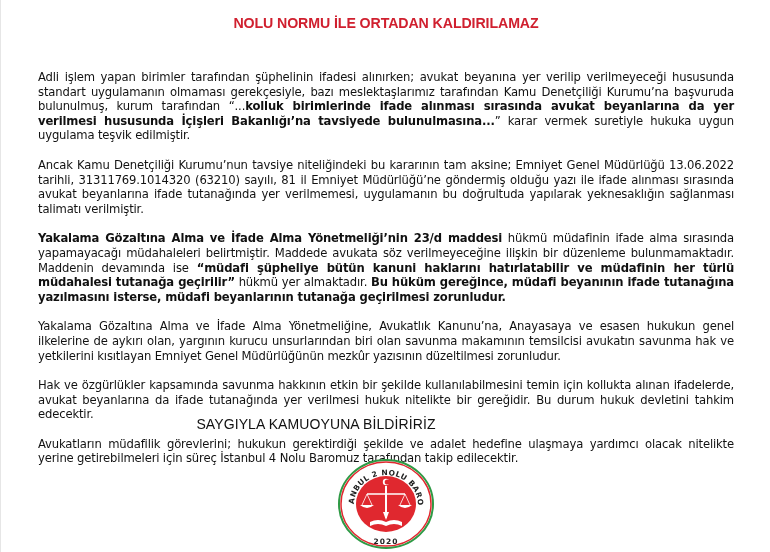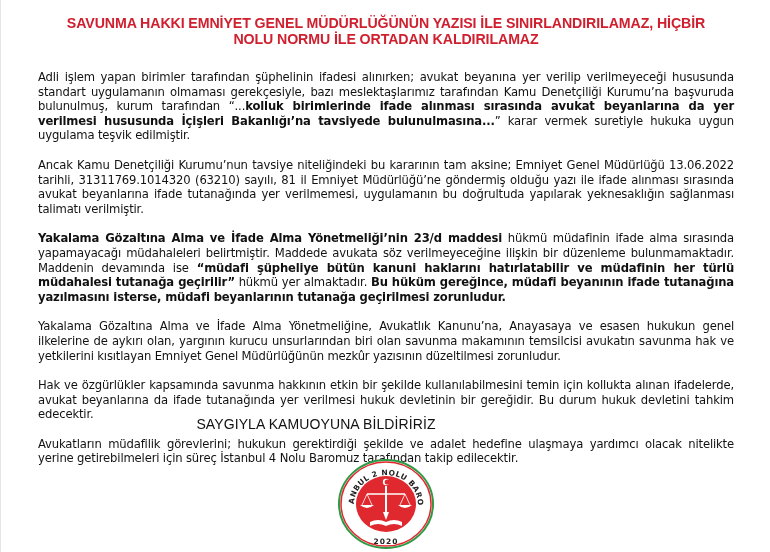--- a/index.html
+++ b/index.html
@@ -28,30 +28,29 @@
     letter-spacing: 0.1px;
   }
   .logo { position: absolute; left: 336px; top: 458px; width: 98px; height: 92px; }
 </style>
 </head>
 <body>
 
 <div class="page">
 
   <div class="title">
-    <div>SAVUNMA HAKKI EMNİYET GENEL MÜDÜRLÜĞÜNÜN YAZISI İLE SINIRLANDIRILAMAZ, HİÇBİR</div>
     <div>NOLU NORMU İLE ORTADAN KALDIRILAMAZ</div>
   </div>
 
   <div class="body">
     <p><span>Adli işlem yapan birimler tarafından şüphelinin ifadesi alınırken; avukat beyanına yer verilip verilmeyeceği hususunda standart uygulamanın olmaması gerekçesiyle, bazı meslektaşlarımız tarafından Kamu Denetçiliği Kurumu’na başvuruda bulunulmuş, kurum tarafından “...</span><b>kolluk birimlerinde ifade alınması sırasında avukat beyanlarına da yer verilmesi hususunda İçişleri Bakanlığı’na tavsiyede bulunulmasına...</b><span>” karar vermek suretiyle hukuka uygun uygulama teşvik edilmiştir.</span></p>
     <p>Ancak Kamu Denetçiliği Kurumu’nun tavsiye niteliğindeki bu kararının tam aksine; Emniyet Genel Müdürlüğü 13.06.2022 tarihli, 31311769.1014320 (63210) sayılı, 81 il Emniyet Müdürlüğü’ne göndermiş olduğu yazı ile ifade alınması sırasında avukat beyanlarına ifade tutanağında yer verilmemesi, uygulamanın bu doğrultuda yapılarak yeknesaklığın sağlanması talimatı verilmiştir.</p>
     <p><b>Yakalama Gözaltına Alma ve İfade Alma Yönetmeliği’nin 23/d maddesi</b><span> hükmü müdafinin ifade alma sırasında yapamayacağı müdahaleleri belirtmiştir. Maddede avukata söz verilmeyeceğine ilişkin bir düzenleme bulunmamaktadır. Maddenin devamında ise </span><b>“müdafi şüpheliye bütün kanuni haklarını hatırlatabilir ve müdafinin her türlü müdahalesi tutanağa geçirilir”</b><span> hükmü yer almaktadır. </span><b>Bu hüküm gereğince, müdafi beyanının ifade tutanağına yazılmasını isterse, müdafi beyanlarının tutanağa geçirilmesi zorunludur.</b></p>
     <p>Yakalama Gözaltına Alma ve İfade Alma Yönetmeliğine, Avukatlık Kanunu’na, Anayasaya ve esasen hukukun genel ilkelerine de aykırı olan, yargının kurucu unsurlarından biri olan savunma makamının temsilcisi avukatın savunma hak ve yetkilerini kısıtlayan Emniyet Genel Müdürlüğünün mezkûr yazısının düzeltilmesi zorunludur.</p>
-    <p>Hak ve özgürlükler kapsamında savunma hakkının etkin bir şekilde kullanılabilmesini temin için kollukta alınan ifadelerde, avukat beyanlarına da ifade tutanağında yer verilmesi hukuk devletinin bir gereğidir. Bu durum hukuk devletini tahkim edecektir.</p>
+    <p>Hak ve özgürlükler kapsamında savunma hakkının etkin bir şekilde kullanılabilmesini temin için kollukta alınan ifadelerde, avukat beyanlarına da ifade tutanağında yer verilmesi hukuk nitelikte bir gereğidir. Bu durum hukuk devletini tahkim edecektir.</p>
     <p>Avukatların müdafilik görevlerini; hukukun gerektirdiği şekilde ve adalet hedefine ulaşmaya yardımcı olacak nitelikte yerine getirebilmeleri için süreç İstanbul 4 Nolu Baromuz tarafından takip edilecektir.</p>
   </div>
 
   <div class="closing">SAYGIYLA KAMUOYUNA BİLDİRİRİZ</div>
 
   <div class="logo">
     <svg width="98" height="92" viewBox="0 0 98 92">
       <defs>
         <path id="arcTop" d="M 17 47 A 32 30 0 0 1 81 47"></path>
       </defs>

